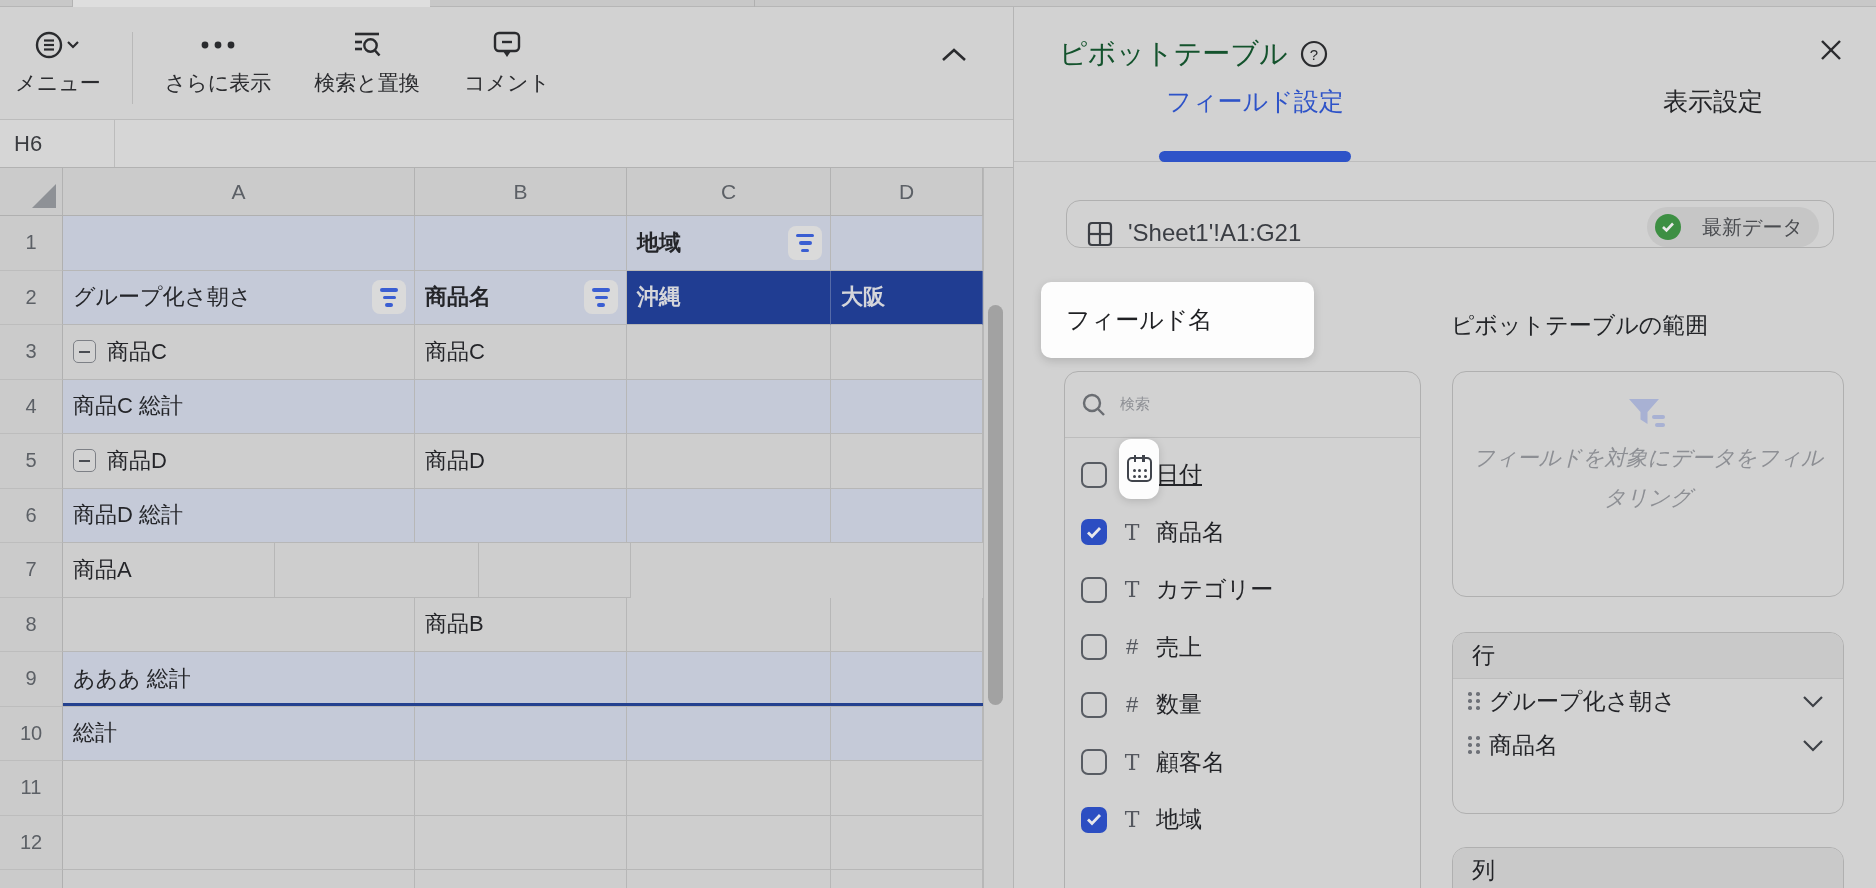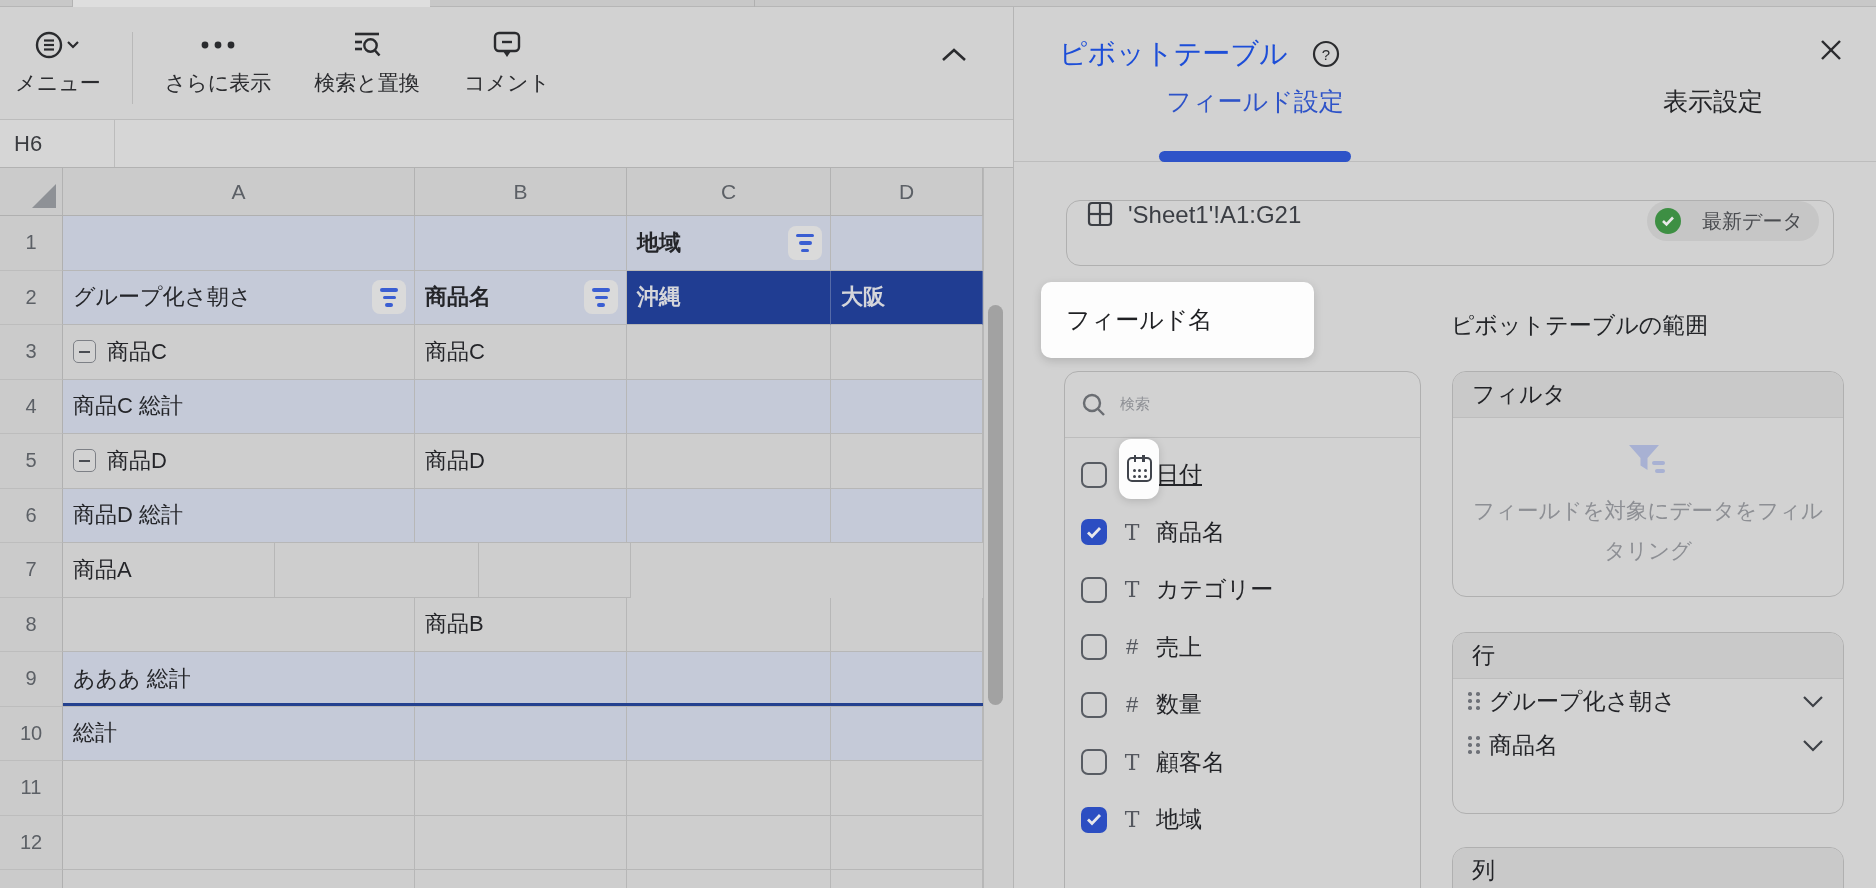--- a/index.html
+++ b/index.html
@@ -42,29 +42,29 @@
   .filter-btn i { display:block; height:3.5px; border-radius:2px; background:#3a5ed2; }
   .filter-btn i:nth-child(1){width:18px;} .filter-btn i:nth-child(2){width:13px;} .filter-btn i:nth-child(3){width:8px;}
   .collapse-box { flex:0 0 auto; width:23px; height:23px; border:1.5px solid #7d8086; border-radius:5px; margin-right:11px; position:relative; background:#d2d2d2; }
   .collapse-box::after { content:""; position:absolute; left:5px; right:5px; top:50%; height:2px; margin-top:-1px; background:#4a4d52; }
   .pivot-bottom-line { position:absolute; left:63px; top:535px; width:920px; height:3px; background:#24418f; z-index:4; }
   .vscroll { position:absolute; left:983px; top:0; width:30px; height:720px; background:#cecece; border-left:1px solid #b7b7b7; }
   .vscroll .thumb { position:absolute; left:4px; top:137px; width:15px; height:400px; border-radius:8px; background:#a2a2a2; }
 
   
   .panel { position:absolute; left:1013px; top:7px; width:863px; height:881px; background:#d2d2d2; border-left:1px solid #b5b5b5; }
-  .panel-title { position:absolute; left:45px; top:28px; font-size:28px; font-weight:500; color:#1d4ed8; display:flex; align-items:center; gap:24px; }
+  .panel-title { position:absolute; left:45px; top:28px; font-size:28px; font-weight:500; color:#14532d; display:flex; align-items:center; gap:12px; }
   .close-btn { position:absolute; right:30px; top:28px; width:30px; height:30px; display:flex; align-items:center; justify-content:center; }
   .tab { position:absolute; top:78px; font-size:25px; }
   .tab.active { color:#2e53c8; }
   .tab.inactive { color:#232427; }
   .tab-underline { position:absolute; left:145px; top:144px; width:192px; height:11px; border-radius:6px; background:#2e53c8; z-index:2; }
   .tabs-divider { position:absolute; left:0; top:154px; width:863px; height:1px; background:#bdbdbd; }
 
-  .source-box { position:absolute; left:52px; top:193px; width:768px; height:66px; border:1.5px solid #b0b0b0; border-radius:14px; display:flex; align-items:flex-start; padding:0 14px 0 20px; }
+  .source-box { position:absolute; left:52px; top:193px; width:768px; height:48px; border:1.5px solid #b0b0b0; border-radius:14px; display:flex; align-items:flex-end; padding:0 14px 0 20px; }
   .source-text { font-size:24px; color:#3b3e44; margin-left:15px; flex:1 1 auto; }
   .badge { display:flex; align-items:center; gap:21px; background:#c6c6c6; border-radius:20px; height:40px; padding:0 16px 0 8px; }
   .badge-dot { width:26px; height:26px; border-radius:50%; background:#3d8f43; display:flex; align-items:center; justify-content:center; }
   .badge-label { font-size:20px; color:#4a4c50; }
 
   .spotlight-title { position:absolute; left:27px; top:275px; width:273px; height:76px; background:#fdfdfd; border-radius:10px; box-shadow:0 3px 10px rgba(0,0,0,0.15); display:flex; align-items:center; padding-left:25px; font-size:24px; color:#1f2023; z-index:5; }
   .range-title { position:absolute; left:437px; top:303px; font-size:23px; color:#232528; }
 
   .fieldlist { position:absolute; left:50px; top:364px; width:357px; height:530px; border:1.5px solid #b0b0b0; border-radius:14px 14px 0 0; }
   .searchrow { height:66px; border-bottom:1px solid #bdbdbd; display:flex; align-items:center; padding-left:16px; gap:13px; }
@@ -80,21 +80,21 @@
   .cal b { position:absolute; top:-4px; width:2.5px; height:7px; background:#40444c; }
   .cal b.p1{left:5px;} .cal b.p2{right:5px;}
   .cal s { position:absolute; width:3px; height:3px; border-radius:50%; background:#40444c; }
   .cal s.d1{left:4px;top:10px;} .cal s.d2{left:9.5px;top:10px;} .cal s.d3{left:15px;top:10px;}
   .cal s.d4{left:4px;top:16px;} .cal s.d5{left:9.5px;top:16px;} .cal s.d6{left:15px;top:16px;}
 
   .rbox { position:absolute; left:438px; width:392px; border:1.5px solid #b0b0b0; border-radius:14px; overflow:hidden; }
   .rbox-head { background:#c9c9c9; border-bottom:1px solid #bdbdbd; height:46px; display:flex; align-items:center; padding-left:19px; font-size:23px; color:#232428; }
   .box-filter { top:364px; height:226px; }
   .filter-empty { height:178px; display:flex; flex-direction:column; align-items:center; padding-top:25px; }
-  .filter-empty-text { margin-top:14px; font-size:21.5px; color:#8d8f94; text-align:center; line-height:40px; }
+  .filter-empty-text { margin-top:7px; font-size:21.5px; color:#8d8f94; text-align:center; line-height:40px;font-style:italic; }
   .box-rows { top:625px; height:182px; }
   .ritem { height:44px; display:flex; align-items:center; padding:0 18px 0 15px; }
   .ritem:first-child { margin-top:9px; }
   .drag-dots { width:12px; height:18px; display:grid; grid-template-columns:4px 4px; grid-template-rows:4px 4px 4px; gap:3px 4px; margin-right:9px; flex:0 0 auto; }
   .drag-dots s { width:3.5px; height:3.5px; border-radius:50%; background:#6e7178; }
   .ritem-label { font-size:23px; color:#232428; flex:1 1 auto; white-space:nowrap; overflow:hidden; }
   .box-cols { top:840px; height:80px; }
 
   svg { display:block; }
 </style>
@@ -434,21 +434,20 @@
             <svg width="16" height="13" viewBox="0 0 16 13">
               <polyline points="2,6.5 6,10.5 14,2" fill="none" stroke="#e8e8ec" stroke-width="2.8"></polyline>
             </svg>
           </span>
         <span class="ficon t">T</span>
         <span class="flabel">地域</span>
       </div>
     </div>
 
     <div class="rbox box-filter">
-      <div class="rbox-head">フィルタ</div>
       <div class="filter-empty">
         <svg width="44" height="34" viewBox="0 0 44 34">
           <path d="M3 2 L33 2 L21.5 15 L21.5 27 L14.5 22.5 L14.5 15 Z" fill="#a8b1d3"></path>
           <rect x="26" y="18" width="13" height="4" rx="2" fill="#a8b1d3"></rect>
           <rect x="29" y="26" width="10" height="4" rx="2" fill="#a8b1d3"></rect>
         </svg>
         <div class="filter-empty-text">
           <div>フィールドを対象にデータをフィル</div>
           <div>タリング</div>
         </div>

